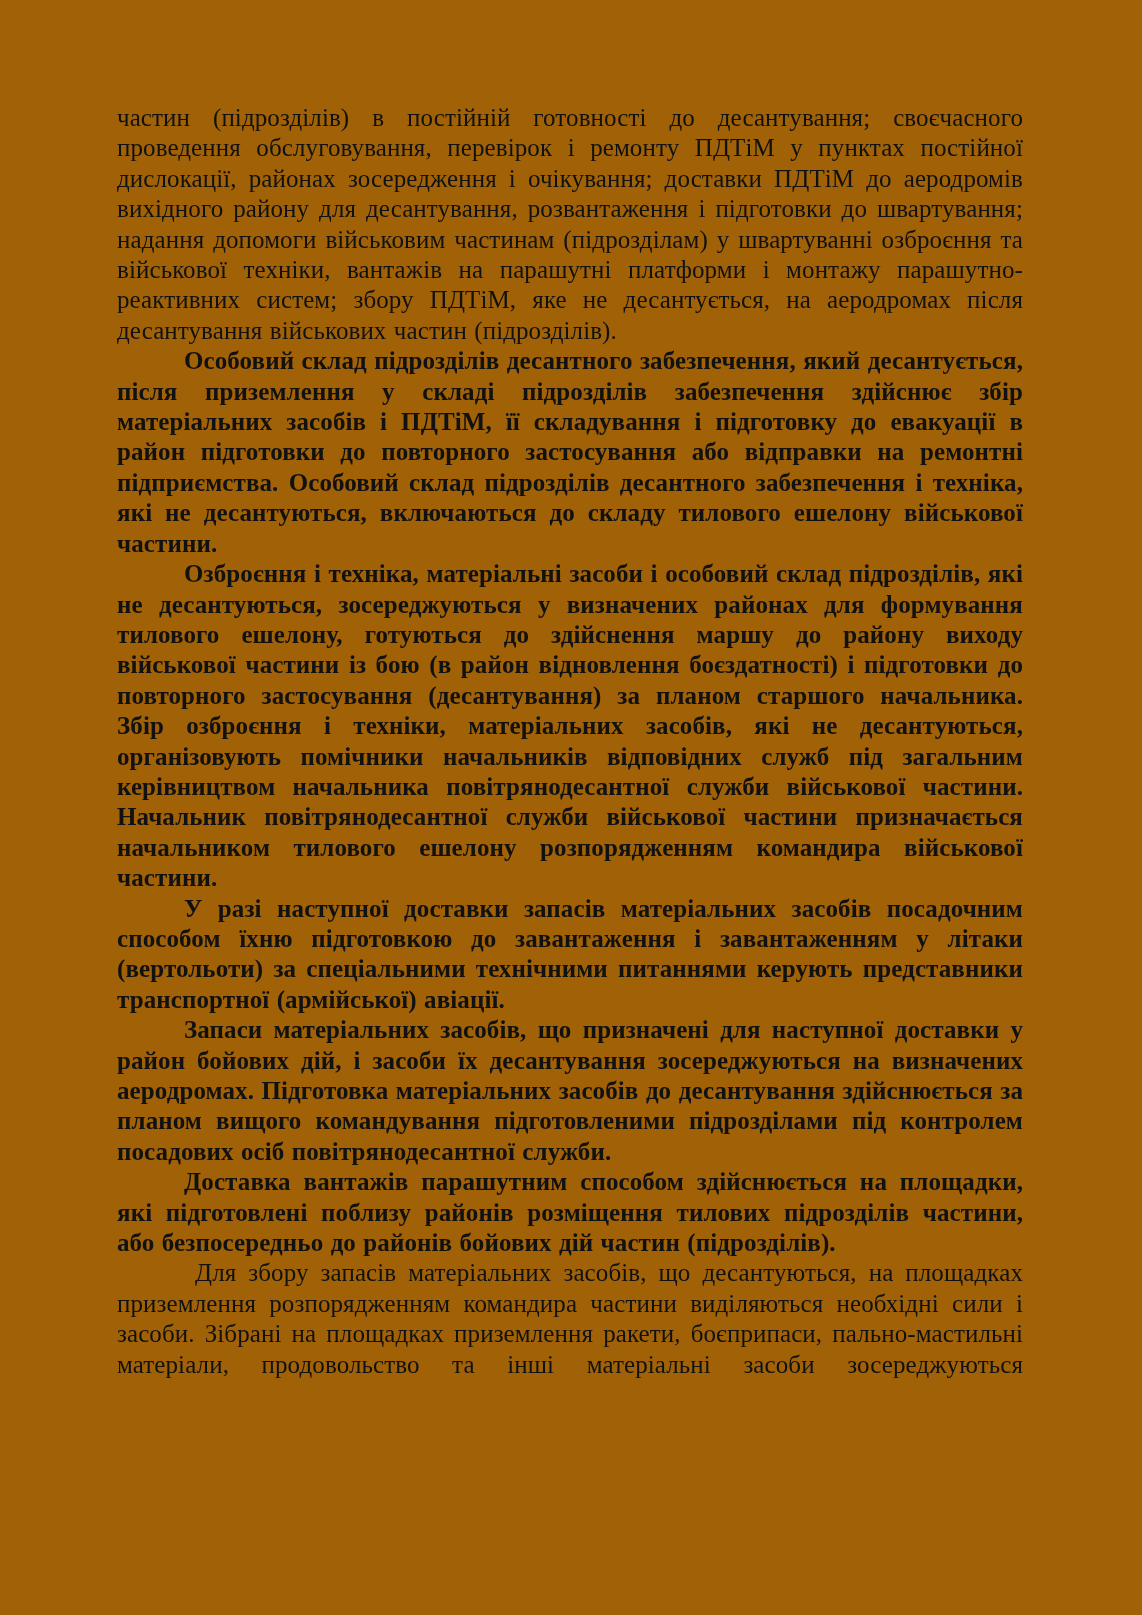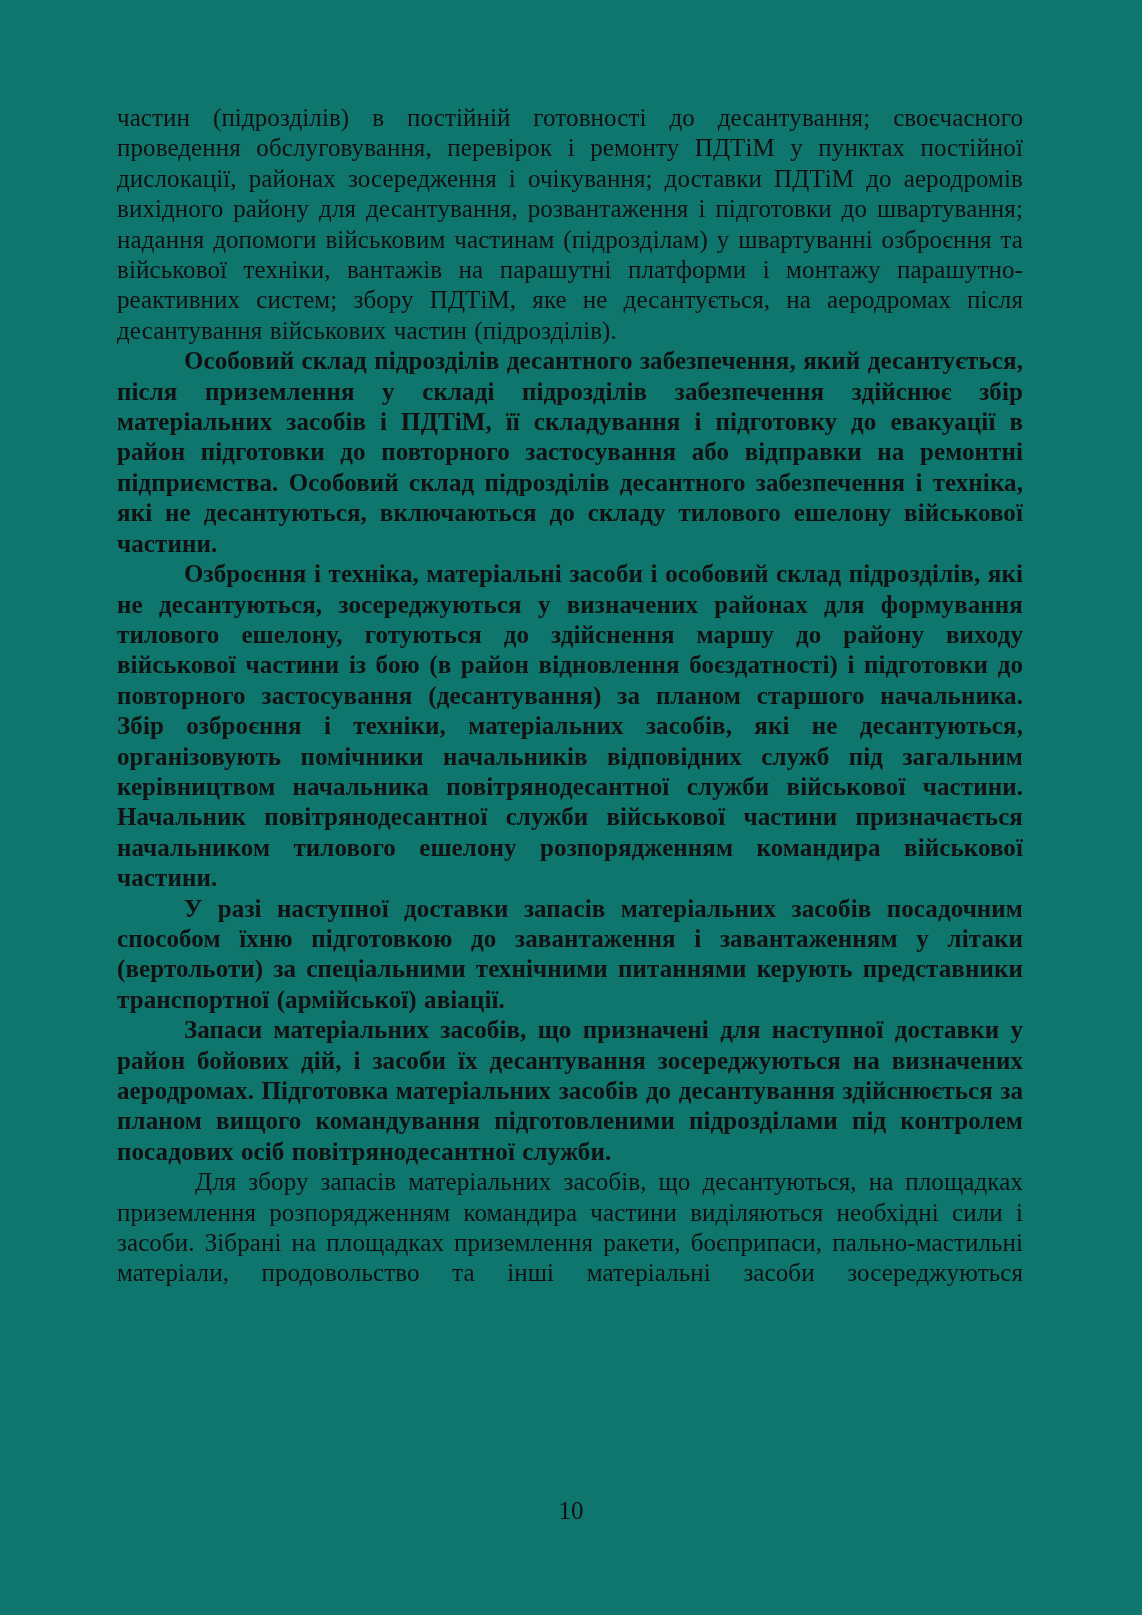--- a/index.html
+++ b/index.html
@@ -5,21 +5,21 @@
   html, body {
     margin: 0;
     padding: 0;
     background: #e8e8e8;
   }
   .page {
     position: relative;
     width: 1142px;
     height: 1615px;
     margin: 0 auto;
-    background: #0f766e;
+    background: #a16207;
     color: #111111;
     font-family: "Liberation Serif", "DejaVu Serif", serif;
     overflow: hidden;
   }
   .text-block {
     position: absolute;
     top: 103px;
     left: 117px;
     width: 906px;
     font-size: 25px;
@@ -58,17 +58,17 @@
 </head>
 <body>
 
 <div class="page">
   <div class="text-block">
     <p class="para">частин (підрозділів) в постійній готовності до десантування; своєчасного проведення обслуговування, перевірок і ремонту ПДТіМ у пунктах постійної дислокації, районах зосередження і очікування; доставки ПДТіМ до аеродромів вихідного району для десантування, розвантаження і підготовки до швартування; надання допомоги військовим частинам (підрозділам) у швартуванні озброєння та військової техніки, вантажів на парашутні платформи і монтажу парашутно-реактивних систем; збору ПДТіМ, яке не десантується, на аеродромах після десантування військових частин (підрозділів).</p>
     <p class="para indent">Особовий склад підрозділів десантного забезпечення, який десантується, після приземлення у складі підрозділів забезпечення здійснює збір матеріальних засобів і ПДТіМ, її складування і підготовку до евакуації в район підготовки до повторного застосування або відправки на ремонтні підприємства. Особовий склад підрозділів десантного забезпечення і техніка, які не десантуються, включаються до складу тилового ешелону військової частини.</p>
     <p class="para indent">Озброєння і техніка, матеріальні засоби і особовий склад підрозділів, які не десантуються, зосереджуються у визначених районах для формування тилового ешелону, готуються до здійснення маршу до району виходу військової частини із бою (в район відновлення боєздатності) і підготовки до повторного застосування (десантування) за планом старшого начальника. Збір озброєння і техніки, матеріальних засобів, які не десантуються, організовують помічники начальників відповідних служб під загальним керівництвом начальника повітрянодесантної служби військової частини. Начальник повітрянодесантної служби військової частини призначається начальником тилового ешелону розпорядженням командира військової частини.</p>
     <p class="para indent">У разі наступної доставки запасів матеріальних засобів посадочним способом їхню підготовкою до завантаження і завантаженням у літаки (вертольоти) за спеціальними технічними питаннями керують представники транспортної (армійської) авіації.</p>
     <p class="para indent">Запаси матеріальних засобів, що призначені для наступної доставки у район бойових дій, і засоби їх десантування зосереджуються на визначених аеродромах. Підготовка матеріальних засобів до десантування здійснюється за планом вищого командування підготовленими підрозділами під контролем посадових осіб повітрянодесантної служби.</p>
+    <p class="para indent">Доставка вантажів парашутним способом здійснюється на площадки, які підготовлені поблизу районів розміщення тилових підрозділів частини, або безпосередньо до районів бойових дій частин (підрозділів).</p>
     <p class="para indent-lg cont">Для збору запасів матеріальних засобів, що десантуються, на площадках приземлення розпорядженням командира частини виділяються необхідні сили і засоби. Зібрані на площадках приземлення ракети, боєприпаси, пально-мастильні матеріали, продовольство та інші матеріальні засоби зосереджуються</p>
   </div>
 
-  <div class="page-footer">10</div>
 </div>
 
 </body></html>

